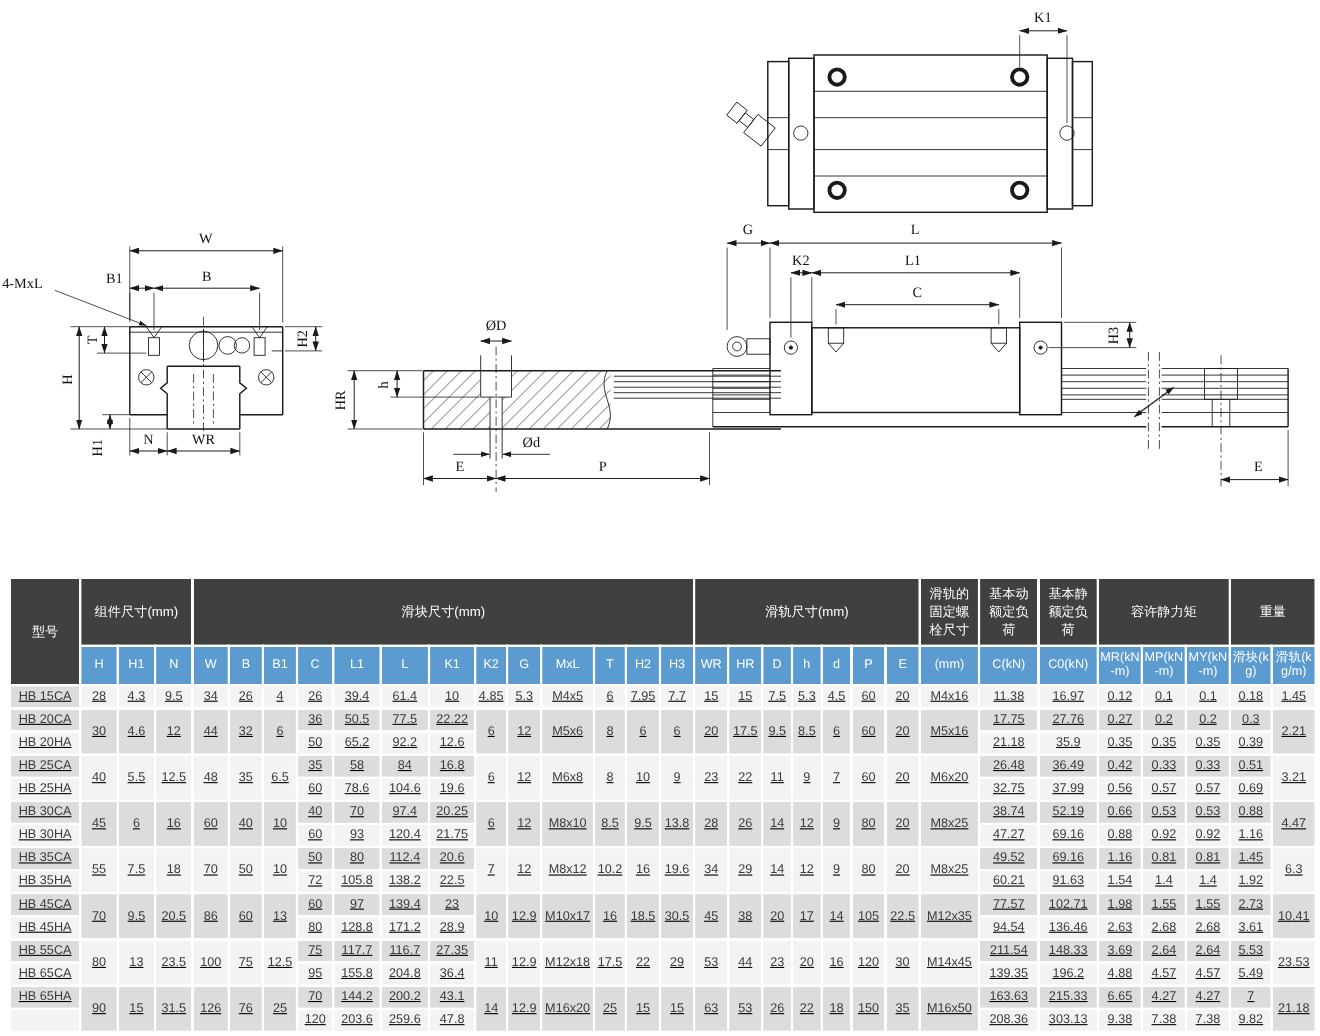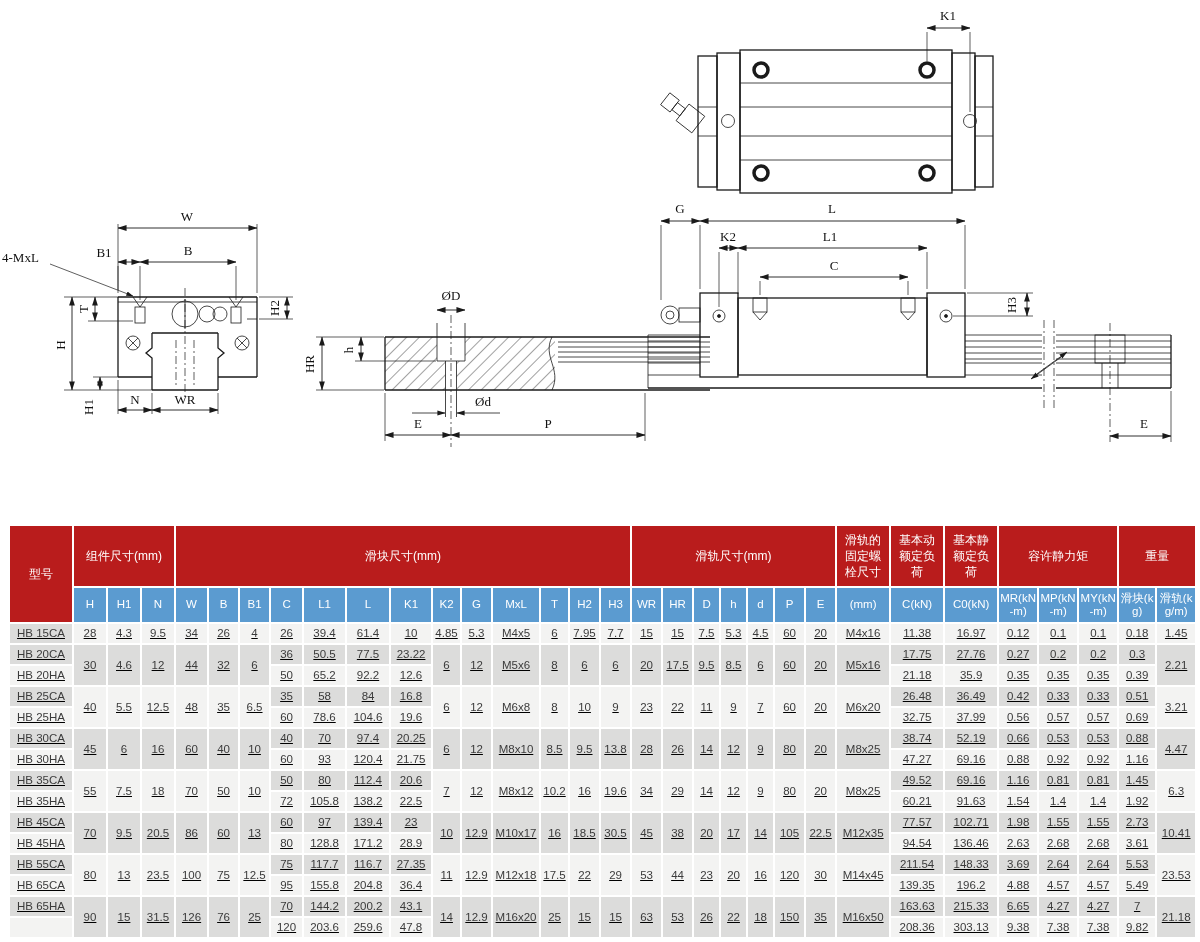--- a/index.html
+++ b/index.html
@@ -9,21 +9,21 @@
   .ol{stroke:#1a1a1a;stroke-width:1.3;fill:none;}
   .thin{stroke:#1a1a1a;stroke-width:0.8;fill:none;}
   .ext{stroke:#1a1a1a;stroke-width:0.7;fill:none;}
   .dim{stroke:#1a1a1a;stroke-width:0.9;fill:none;}
   .cl{stroke:#1a1a1a;stroke-width:0.7;fill:none;stroke-dasharray:8 3 2 3;}
   text.dl{font:13px "Liberation Serif","DejaVu Serif",serif;fill:#111;}
   table.spec{position:absolute;left:8px;top:524px;width:1184px;border-collapse:collapse;
              table-layout:fixed;font-family:"Liberation Sans","DejaVu Sans",sans-serif;}
   table.spec th,table.spec td{border:2px solid #fff;text-align:center;vertical-align:middle;
              overflow:hidden;padding:0 1px;}
-  table.spec th.hg{background:#b91c1c;color:#fff;font-size:12px;font-weight:400;line-height:1.35;padding:2px 6px;margin-top:31px;}
+  table.spec th.hg{background:#404040;color:#fff;font-size:12px;font-weight:400;line-height:1.35;padding:2px 6px;margin-top:31px;}
   table.spec th.hs{background:#5b9bd0;color:#fff;font-size:11.5px;font-weight:400;line-height:1.15;
              word-break:break-all;padding:1px;}
   table.spec thead tr:nth-child(1){height:62px;}
   table.spec thead tr:nth-child(2){height:36px;}
   table.spec tbody tr{height:21px;text-decoration:underline;}
   table.spec td{font-size:11.5px;color:#3b3b3b;line-height:1.05;}
   td.gray{background:#dcdcdb;}
   td.light{background:#f3f3f2;}
 </style>
 </head>
@@ -434,21 +434,21 @@
           <td class="gray model">HB 20CA</td>
           <td class="gray" rowspan="2">30</td>
           <td class="gray" rowspan="2">4.6</td>
           <td class="gray" rowspan="2">12</td>
           <td class="gray" rowspan="2">44</td>
           <td class="gray" rowspan="2">32</td>
           <td class="gray" rowspan="2">6</td>
           <td class="gray">36</td>
           <td class="gray">50.5</td>
           <td class="gray">77.5</td>
-          <td class="gray">23.22</td>
+          <td class="gray">22.22</td>
           <td class="gray" rowspan="2">6</td>
           <td class="gray" rowspan="2">12</td>
           <td class="gray" rowspan="2">M5x6</td>
           <td class="gray" rowspan="2">8</td>
           <td class="gray" rowspan="2">6</td>
           <td class="gray" rowspan="2">6</td>
           <td class="gray" rowspan="2">20</td>
           <td class="gray" rowspan="2">17.5</td>
           <td class="gray" rowspan="2">9.5</td>
           <td class="gray" rowspan="2">8.5</td>

